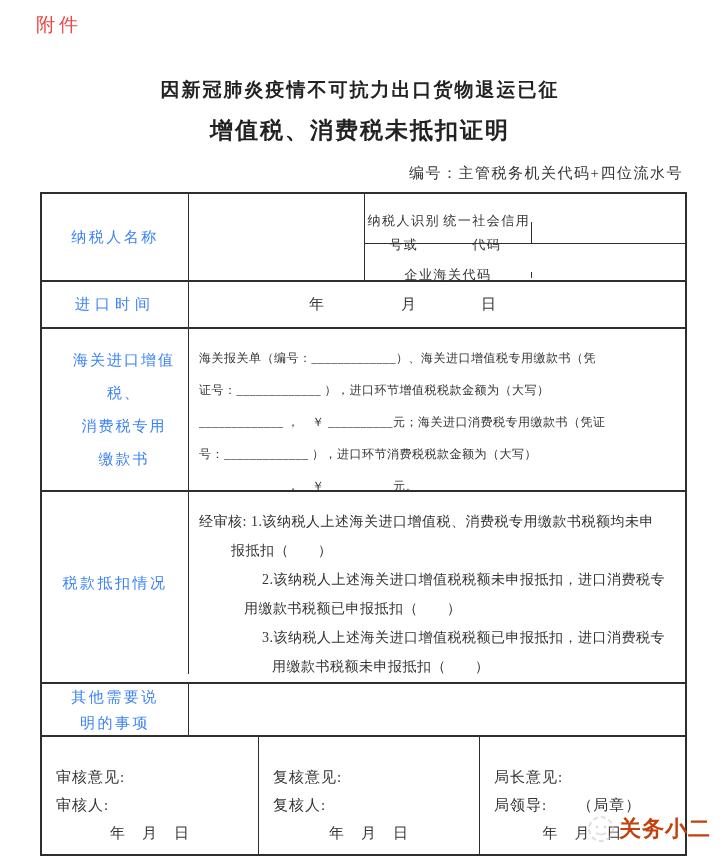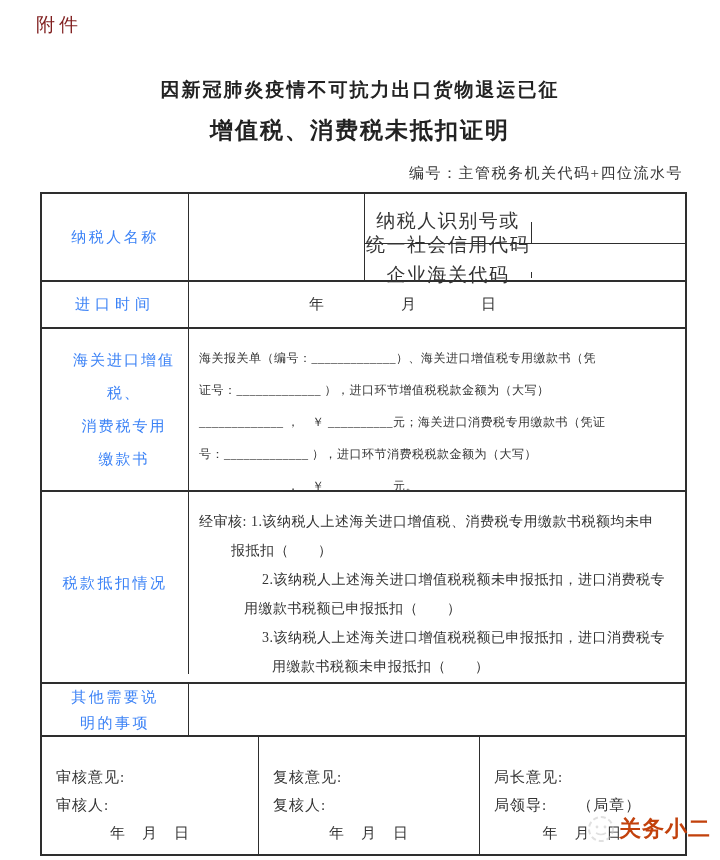--- a/index.html
+++ b/index.html
@@ -1,20 +1,20 @@
 <!DOCTYPE html>
 <html><head>
 <meta charset="utf-8">
 <style>
   html,body{margin:0;padding:0;background:#ffffff;}
   #page{position:relative;width:720px;height:860px;background:#ffffff;overflow:hidden;
         font-family:"Liberation Serif","DejaVu Serif",serif;color:#333333;}
 
   
-  .attachment{position:absolute;left:36px;top:12px;font-size:19px;letter-spacing:4px;color:#7f1d1d;}
+  .attachment{position:absolute;left:36px;top:12px;font-size:19px;letter-spacing:4px;color:#ef4444;}
   .title{position:absolute;left:0;top:76px;width:720px;text-align:center;
          font-family:"Liberation Sans","DejaVu Sans",sans-serif;font-weight:700;color:#222222;}
   .title .t1{font-size:19px;letter-spacing:2px;line-height:28px;}
   .title .t2{font-size:23px;letter-spacing:2px;line-height:28px;margin-top:12px;}
   .serial{position:absolute;top:164px;right:37px;font-size:15px;letter-spacing:1.5px;color:#333333;}
 
   
   .form{position:absolute;left:40px;top:192px;width:643px;border:2px solid #2e2e2e;background:#ffffff;}
   .form *{box-sizing:border-box;}
   .frow{display:flex;border-top:2px solid #2e2e2e;}
@@ -26,22 +26,22 @@
   .content{flex:1 1 auto;position:relative;}
 
   
   .r1{height:86px;}
   .r1 .namecell{flex:0 0 176px;width:176px;border-right:1px solid #2e2e2e;}
   .r1 .rightblock{flex:1 1 auto;display:flex;flex-direction:column;}
   .r1 .subrow{display:flex;}
   .r1 .subrow.top{height:50px;border-bottom:1px solid #2e2e2e;}
   .r1 .subrow.bottom{height:34px;}
   .r1 .subL{flex:0 0 167px;width:167px;border-right:1px solid #2e2e2e;
-            display:flex;flex-direction:column;align-items:center;justify-content:center;
-            font-size:19px;letter-spacing:1.5px;text-align:center;margin-top:28px;}
+            display:flex;flex-direction:row;align-items:center;justify-content:center;
+            font-size:13px;letter-spacing:1.5px;text-align:center;margin-top:28px;}
   .r1 .subL .lline{line-height:24px;}
   .r1 .subR{flex:1 1 auto;}
 
   
   .r2{height:47px;}
   .r2 .content{display:flex;align-items:center;font-size:15px;padding-left:120px;letter-spacing:1px;}
   .r2 .m{margin-left:76px;} .r2 .d{margin-left:64px;}
 
   
   .r3{height:163px;}

